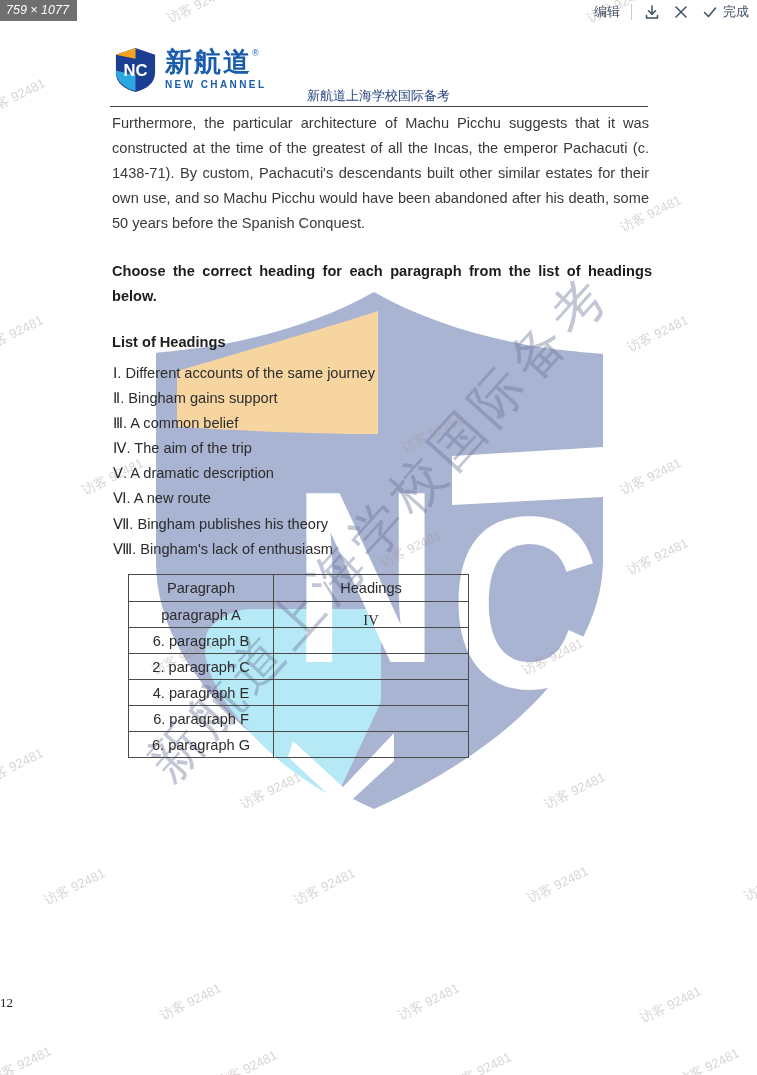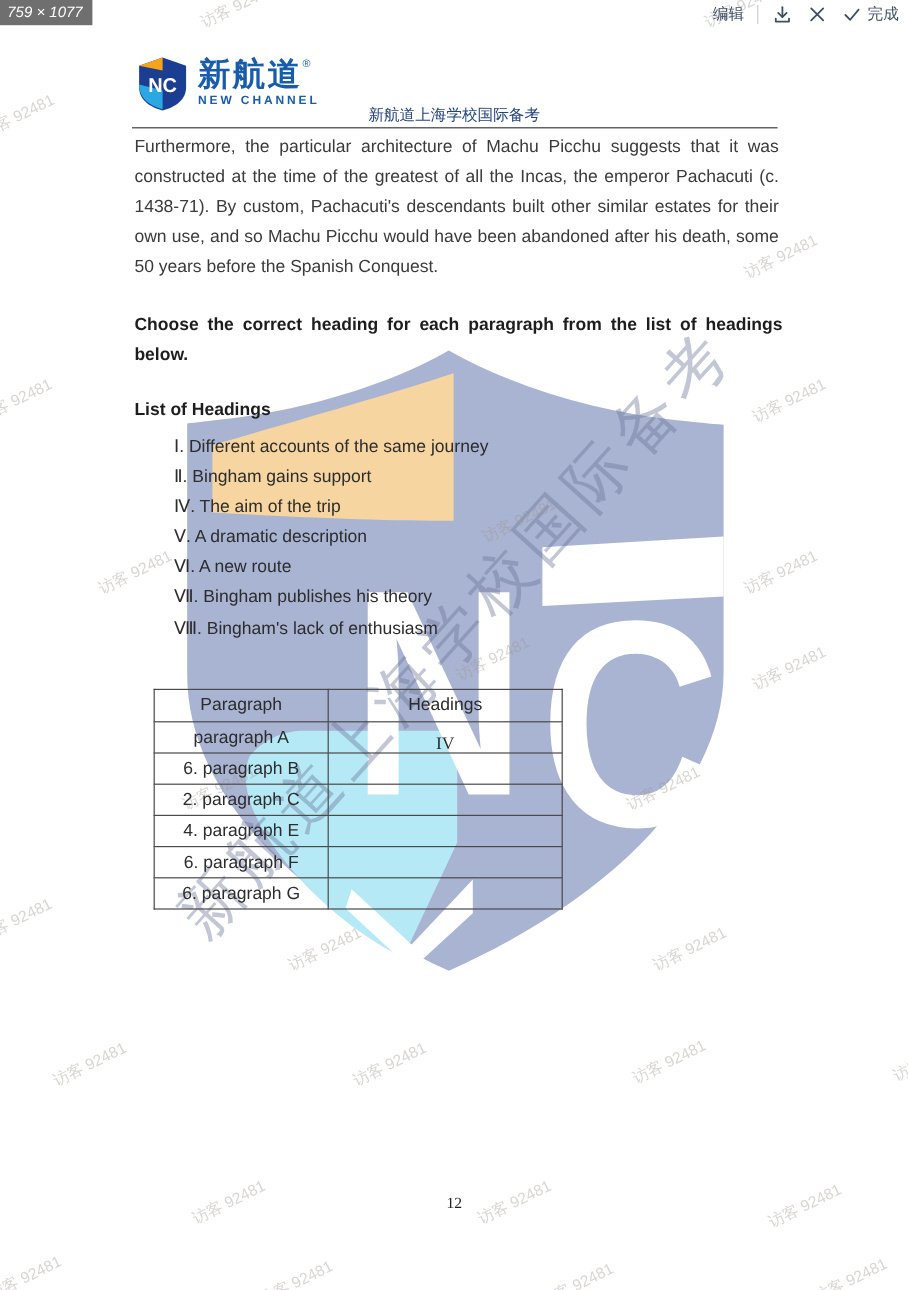--- a/index.html
+++ b/index.html
@@ -28,31 +28,31 @@
   .brand-reg{font-size:9px;vertical-align:top;color:#185cab;font-weight:normal;}
   .brand-en{font-size:10px;font-weight:bold;color:#185cab;letter-spacing:2.4px;margin-top:4px;}
   .center-title{left:0;top:87px;width:757px;text-align:center;font-size:13px;color:#24437c;}
   .header-rule{left:110px;top:106px;width:538px;height:1px;background:#3f3f3f;}
   .para{left:112px;top:111px;width:537px;font-size:14.6px;line-height:25px;
         text-align:justify;color:#3a3a3a;}
   .instruction{left:112px;top:259px;width:540px;font-size:14.6px;line-height:25px;
                font-weight:bold;text-align:justify;color:#1d1d1d;}
   .list-title{left:112px;top:334px;font-size:14.6px;font-weight:bold;color:#1d1d1d;}
   .headings-list{left:113px;top:361px;font-size:14.6px;line-height:25.1px;color:#2c2c2c;}
-  .headings-list div{height:25.1px;margin-left:32px;}
+  .headings-list div{height:25.1px;}
   .answer-table{left:128px;top:574px;border-collapse:collapse;table-layout:fixed;}
   .answer-table td,.answer-table th{border:1px solid #4a4a4a;font-size:14.6px;font-weight:normal;
       text-align:center;padding:0;color:#2c2c2c;background:transparent;}
   .answer-table th{height:26px;}
   .answer-table td{height:25px;}
   .col-para{width:144px;}
   .col-head{width:194px;}
   .heading-answer{font-family:"Liberation Serif",serif;font-size:15px;vertical-align:bottom;
                   line-height:14px;padding-bottom:1px;}
-  .page-number{left:0;top:995px;width:757px;text-align:center;
+  .page-number{left:0;top:995px;width:757px;
                font-family:"Liberation Serif",serif;font-size:13px;color:#1f1f1f;}
 </style>
 </head>
 <body>
 
 <div class="stage">
 
   <svg class="wm-shield" width="455" height="530" viewBox="150 285 455 530">
     <path d="M374,292 C320,323 248,342 190,349 C174,351 163,352 156,353
       L156,562 C156,652 232,744 374,809 C519,744 603,650 603,560 L603,354
@@ -153,20 +153,21 @@
 
   <div class="content para">Furthermore, the particular architecture of Machu Picchu suggests that it was constructed at the time of the greatest of all the Incas, the emperor Pachacuti (c. 1438-71). By custom, Pachacuti's descendants built other similar estates for their own use, and so Machu Picchu would have been abandoned after his death, some 50 years before the Spanish Conquest.</div>
 
   <div class="content instruction">Choose the correct heading for each paragraph from the list of headings below.</div>
 
   <div class="content list-title">List of Headings</div>
 
   <div class="content headings-list">
     <div>Ⅰ. Different accounts of the same journey</div>
     <div>Ⅱ. Bingham gains support</div>
+    <div>Ⅲ. A common belief</div>
     <div>Ⅳ. The aim of the trip</div>
     <div>Ⅴ. A dramatic description</div>
     <div>Ⅵ. A new route</div>
     <div>Ⅶ. Bingham publishes his theory</div>
     <div>Ⅷ. Bingham's lack of enthusiasm</div>
   </div>
 
   <table class="content answer-table">
     <tbody>
         <tr>

